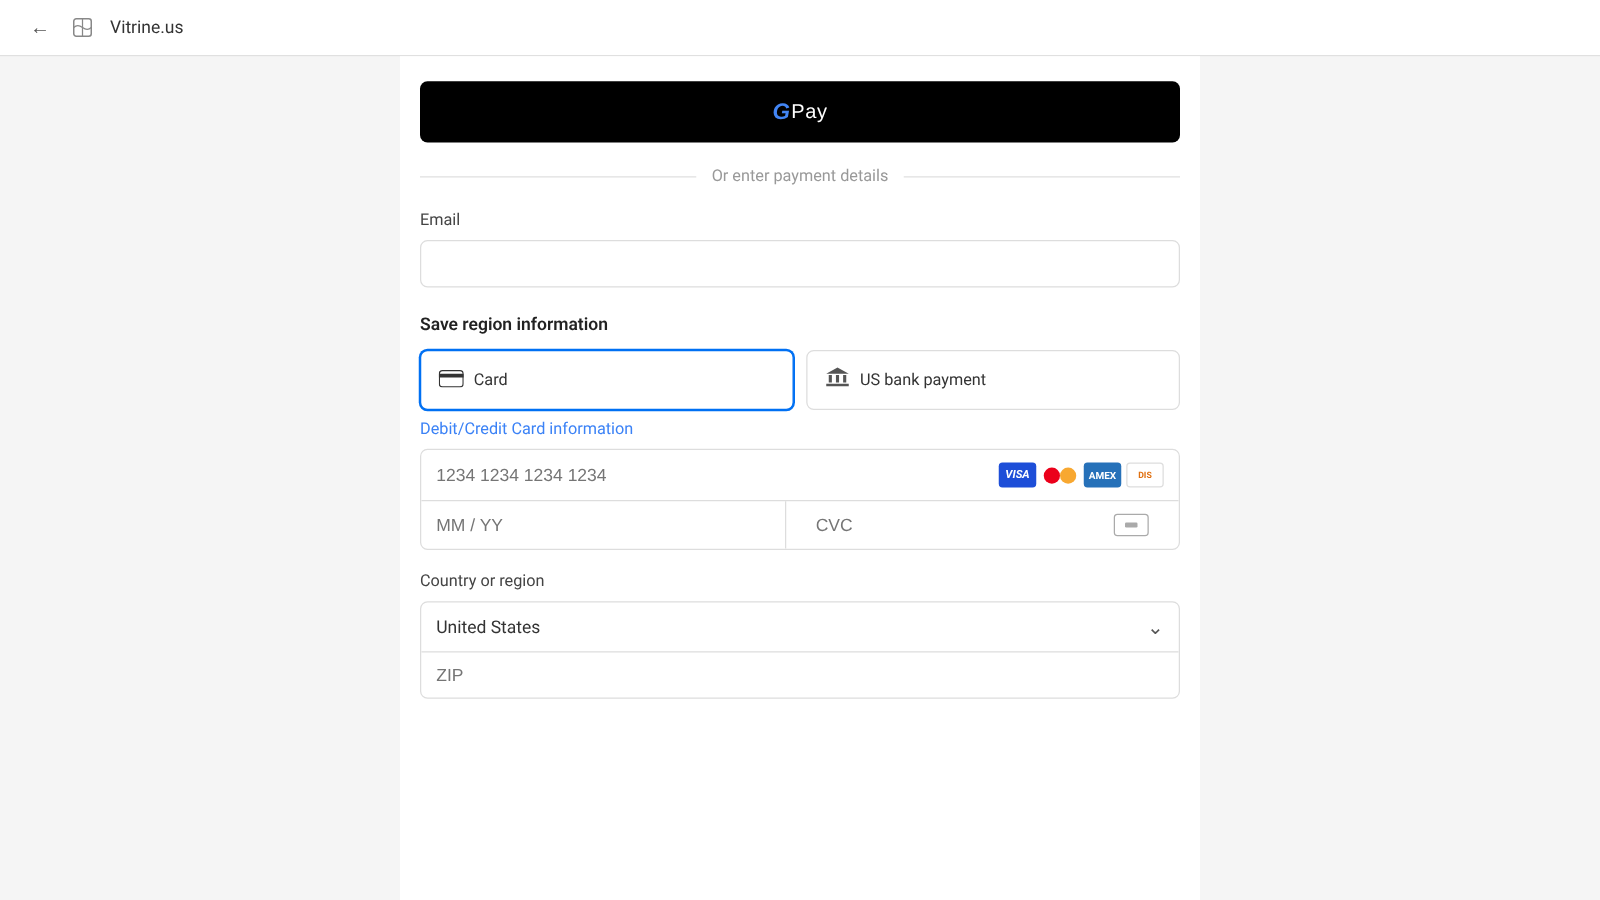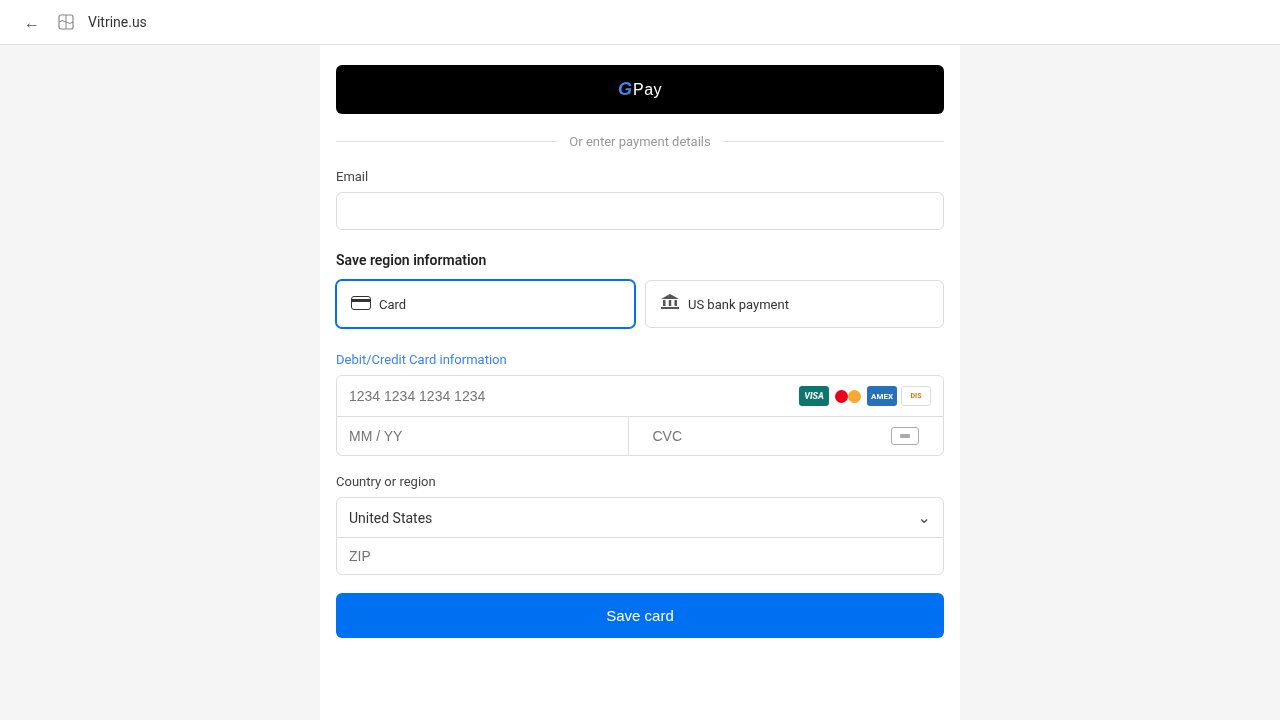--- a/index.html
+++ b/index.html
@@ -113,21 +113,21 @@
     .save-payment-title {
       font-size: 14px;
       font-weight: 600;
       color: #222;
       margin-bottom: 12px;
     }
 
     .payment-tabs {
       display: flex;
       gap: 10px;
-      margin-bottom: 24px;
+      margin-bottom: 8px;
     }
 
     .payment-tab {
       flex: 1;
       border: 1px solid #ddd;
       border-radius: 6px;
       padding: 12px 14px;
       cursor: pointer;
       display: flex;
       align-items: center;
@@ -185,21 +185,21 @@
       height: 20px;
       border-radius: 3px;
       display: flex;
       align-items: center;
       justify-content: center;
       font-size: 7px;
       font-weight: bold;
     }
 
     .visa-logo {
-      background: #0f766e;
+      background: #1d4ed8;
       color: #fff;
       font-style: italic;
       font-size: 9px;
     }
 
     .amex-logo {
       background: #2671b9;
       color: #fff;
       font-size: 8px;
     }
@@ -471,18 +471,17 @@
     <div class="country-region-box">
       <div class="country-select-row">
         <span class="country-select-text">United States</span>
         <span class="chevron-down">⌄</span>
       </div>
       <input class="zip-input" type="text" placeholder="ZIP" style="">
     </div>
   </div>
 
   
-  <button class="save-card-button">Save card</button>
 
   
   
 
 </div>
 
 </body></html>

